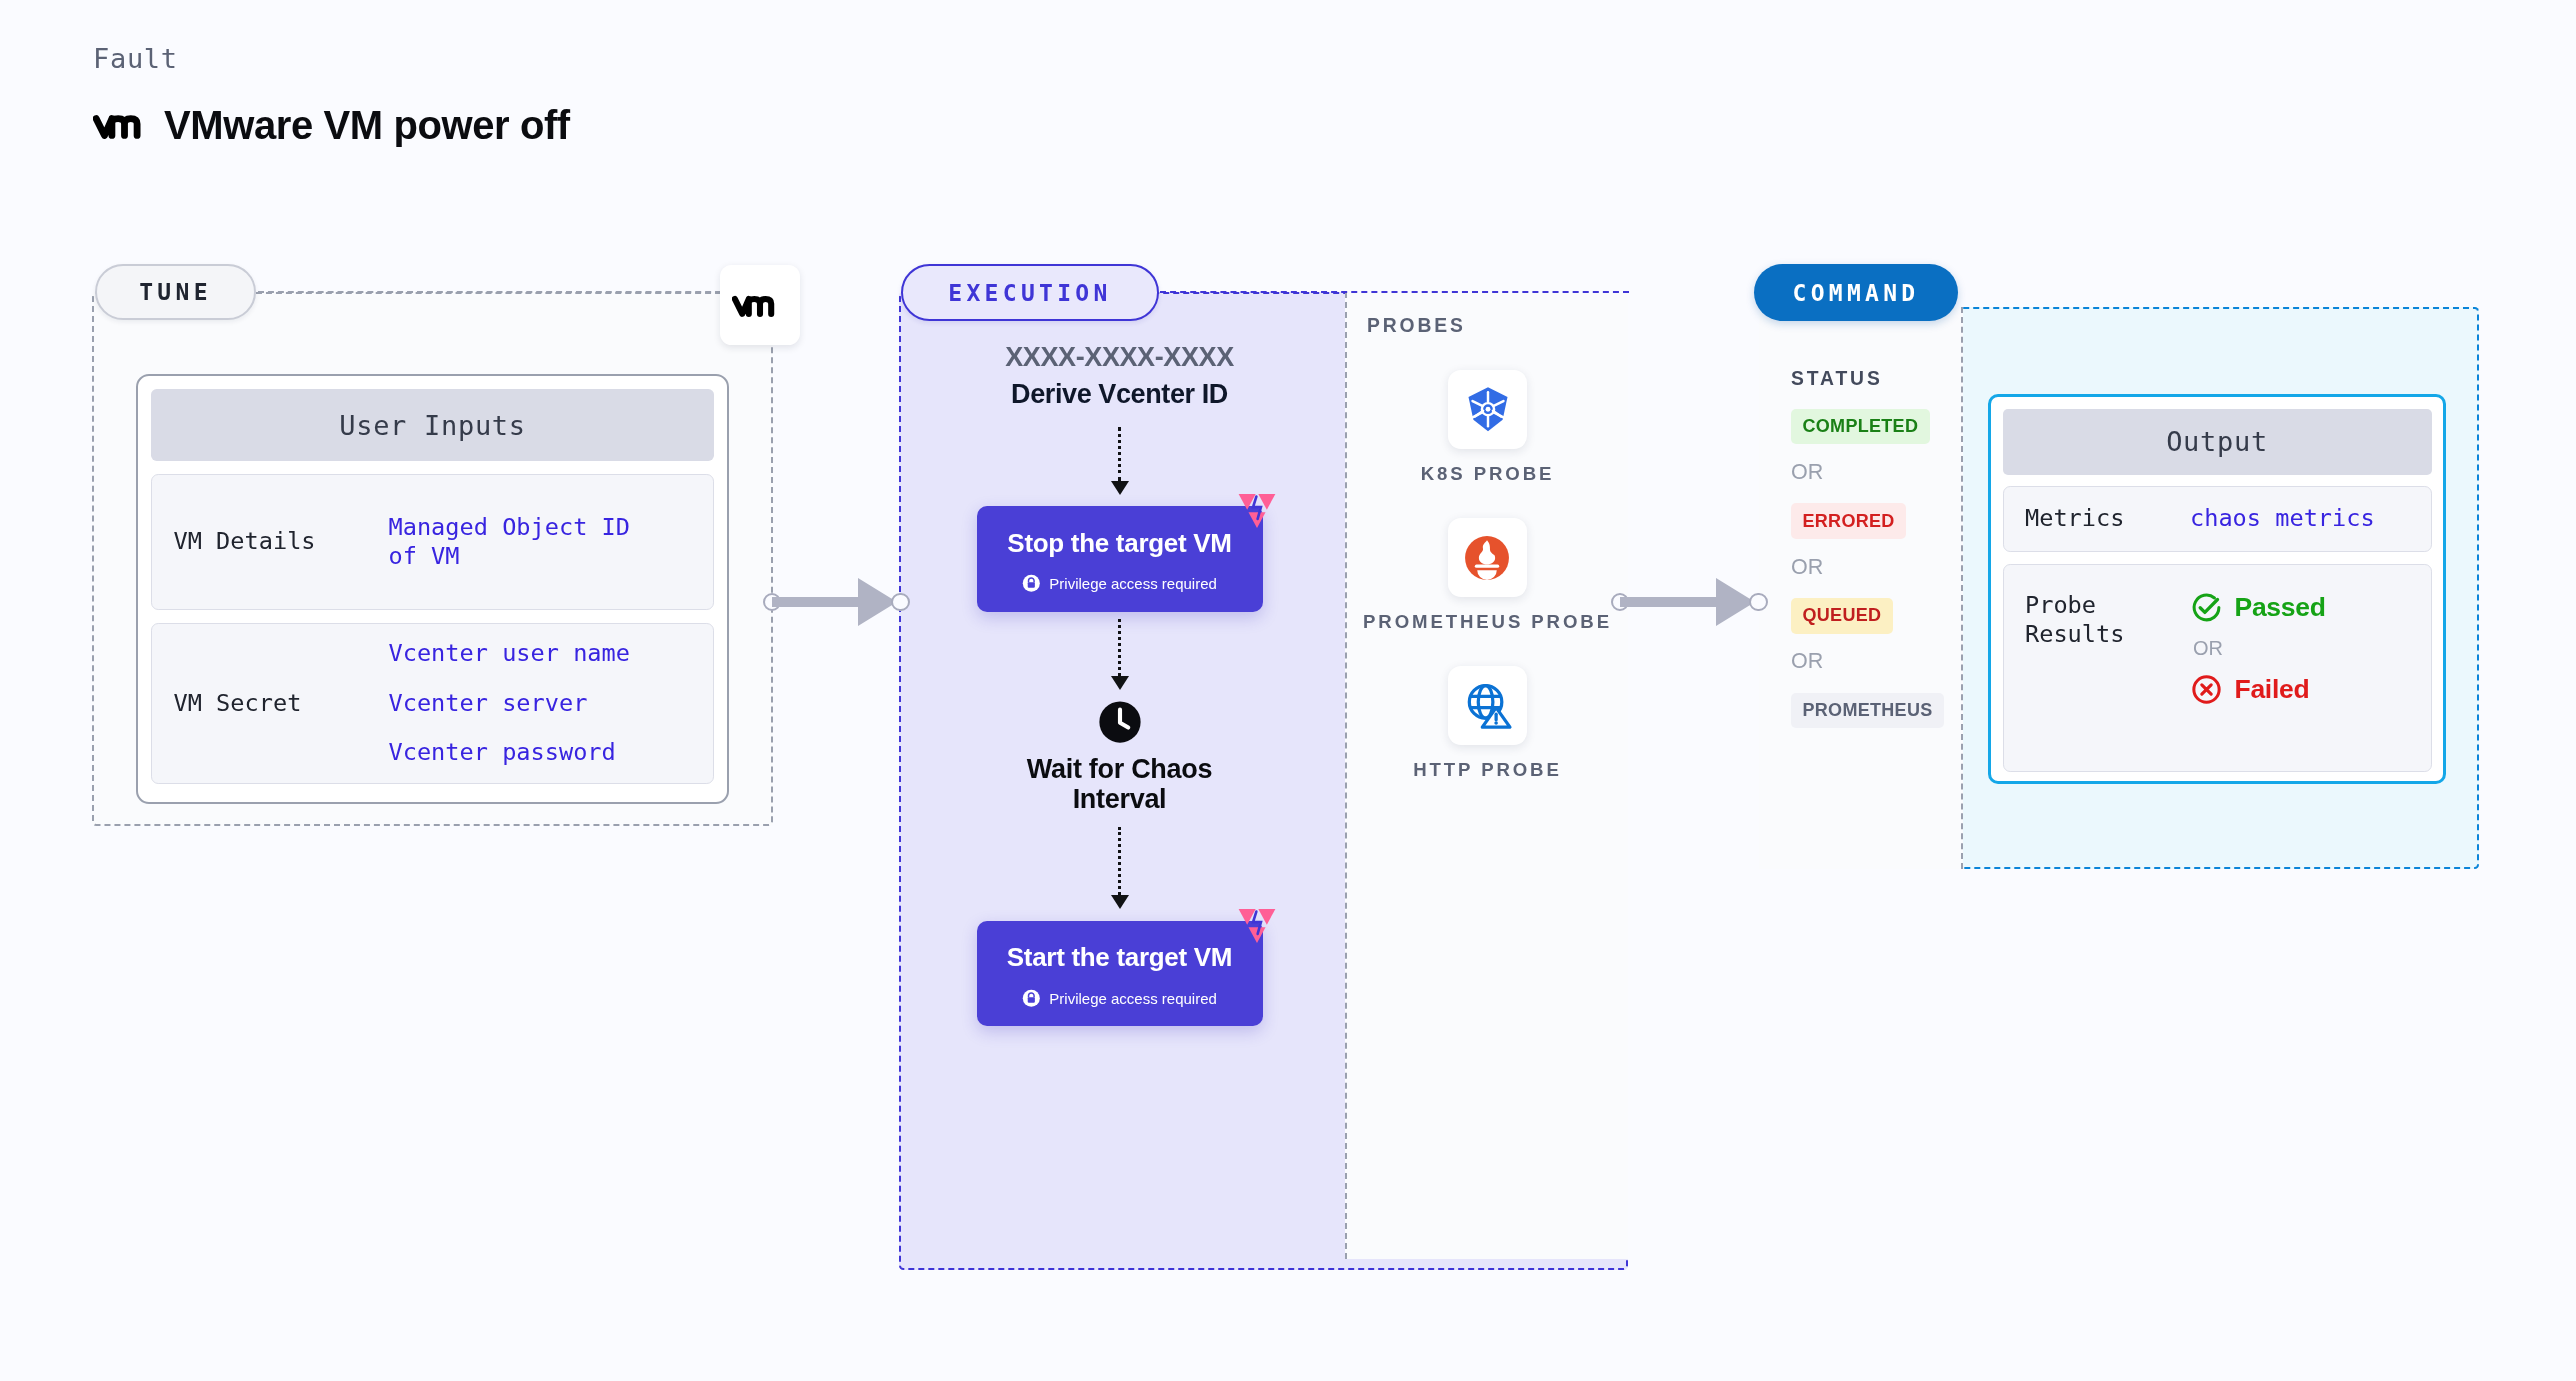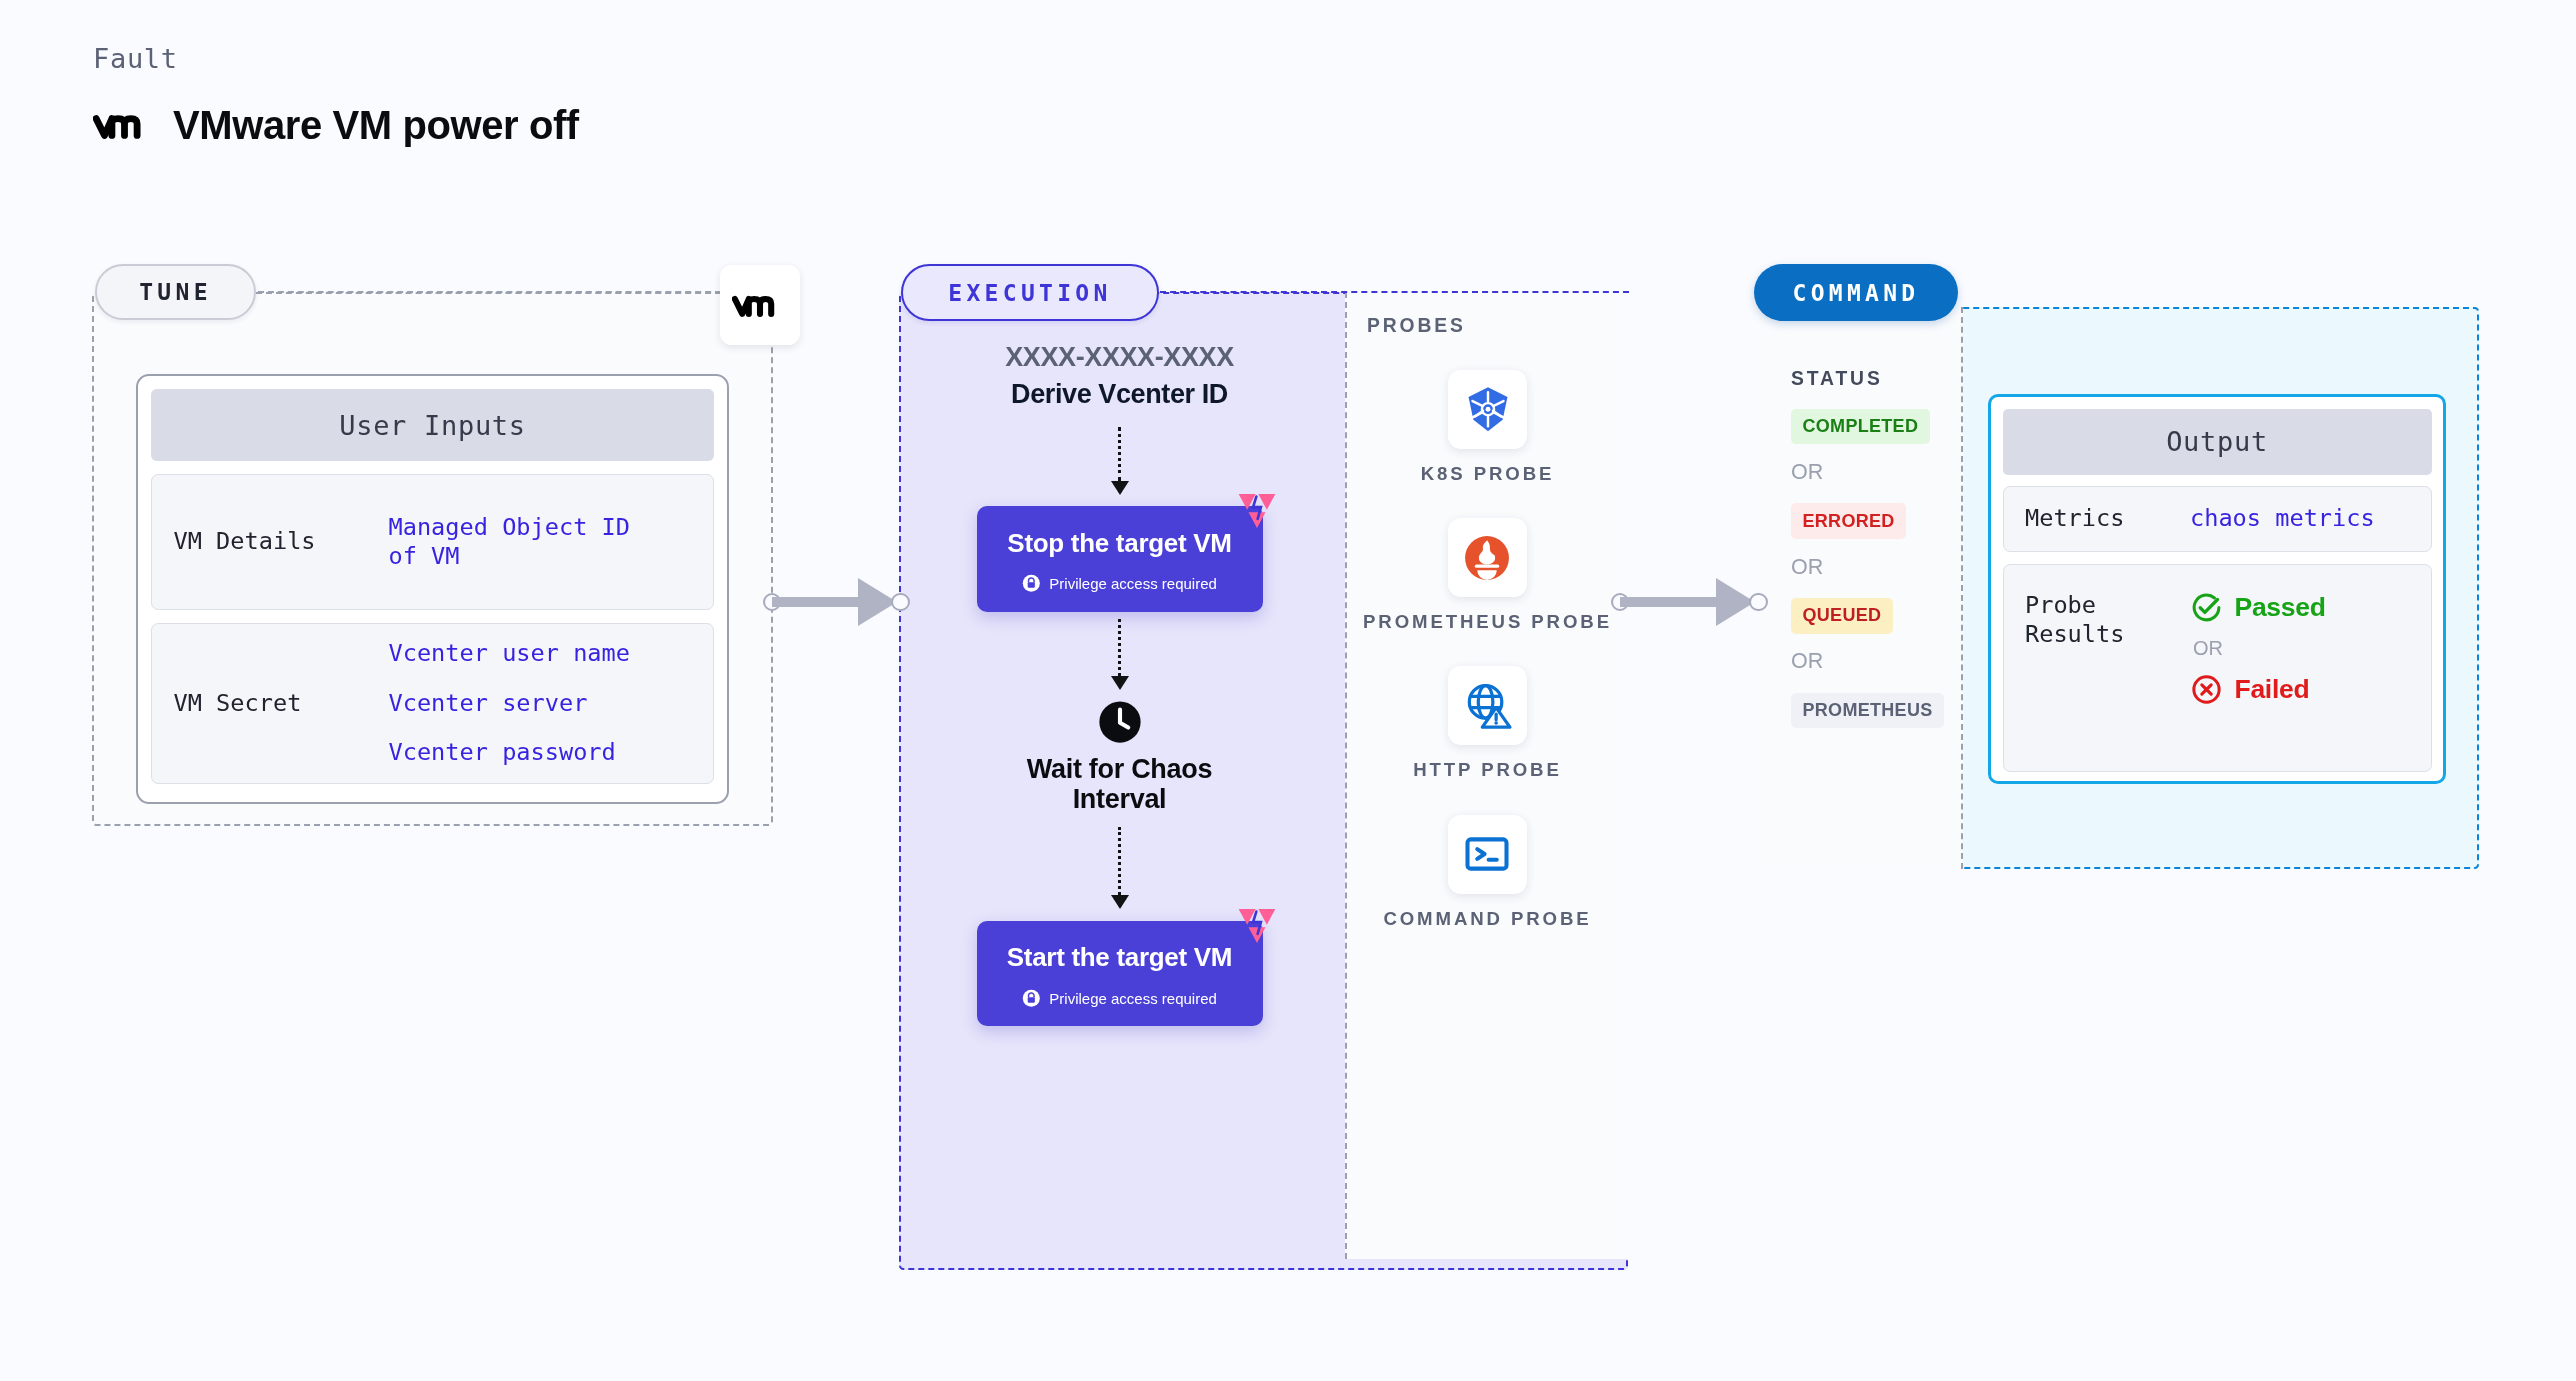--- a/index.html
+++ b/index.html
@@ -10,21 +10,21 @@
     position:relative;
     overflow:hidden;
   }
 
   
   #header { position:absolute; left:93px; top:43px; }
   #fault-label {
     font-family:"DejaVu Sans Mono", monospace;
     font-size:27px; color:#5b6275; letter-spacing:0.7px;
   }
-  #title-row { display:flex; align-items:center; gap:17px; margin-top:29px; }
+  #title-row { display:flex; align-items:center; gap:8px; margin-top:29px; }
   #vm-logo-title { width:63px; height:34px; }
   #page-title { font-size:40px; font-weight:bold; color:#0b0c10; letter-spacing:-0.4px; }
 
   
   .chip {
     position:absolute; display:flex; align-items:center; justify-content:center;
     border-radius:716px; font-family:"DejaVu Sans Mono", monospace;
     font-weight:bold; letter-spacing:4.3px; z-index:30;
   }
 
@@ -354,30 +354,20 @@
         <ellipse cx="29" cy="27" rx="9" ry="20" fill="none" stroke="#0b72d4" stroke-width="4"></ellipse>
         <path d="M10 20 H48 M10 34 H48" stroke="#0b72d4" stroke-width="4"></path>
         <path d="M42 34 L59 58 H25 Z" fill="#fff" stroke="#0b72d4" stroke-width="4" stroke-linejoin="round"></path>
         <path d="M42 42 V49" stroke="#0b72d4" stroke-width="4" stroke-linecap="round"></path>
         <circle cx="42" cy="53" r="2.2" fill="#0b72d4"></circle>
       </svg>
     </div>
     <div class="probe-label">HTTP PROBE</div>
   </div>
 
-  <div class="probe-item">
-    <div class="probe-icon-box">
-      <svg width="52" height="52" viewBox="0 0 64 64">
-        <rect x="8" y="14" width="48" height="36" rx="4" fill="none" stroke="#0b72d4" stroke-width="5"></rect>
-        <path d="M20 26 L29 32 L20 38" fill="none" stroke="#0b72d4" stroke-width="5" stroke-linecap="round" stroke-linejoin="round"></path>
-        <path d="M34 39 H44" stroke="#0b72d4" stroke-width="5" stroke-linecap="round"></path>
-      </svg>
-    </div>
-    <div class="probe-label">COMMAND PROBE</div>
-  </div>
 
 </div>
 
 <div class="arrow-link" style="left:1620px; top:602px; width:143px;">
   <div class="arrow-dot" style="left:-9.3px;"></div>
   <div class="arrow-shaft" style="left:0; width:102px;"></div>
   <div class="arrow-head" style="left:96px;"></div>
   <div class="arrow-dot" style="left:129px;"></div>
 </div>
 

